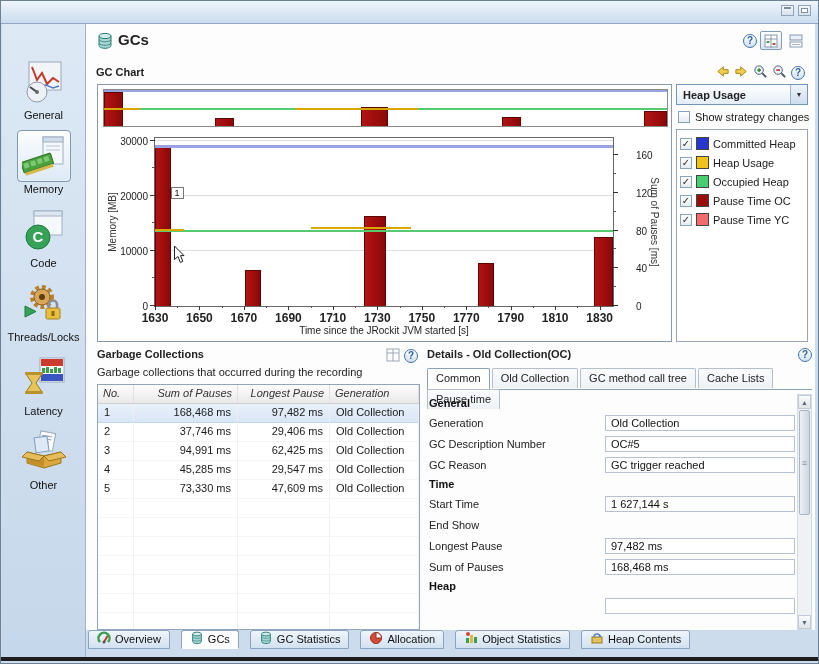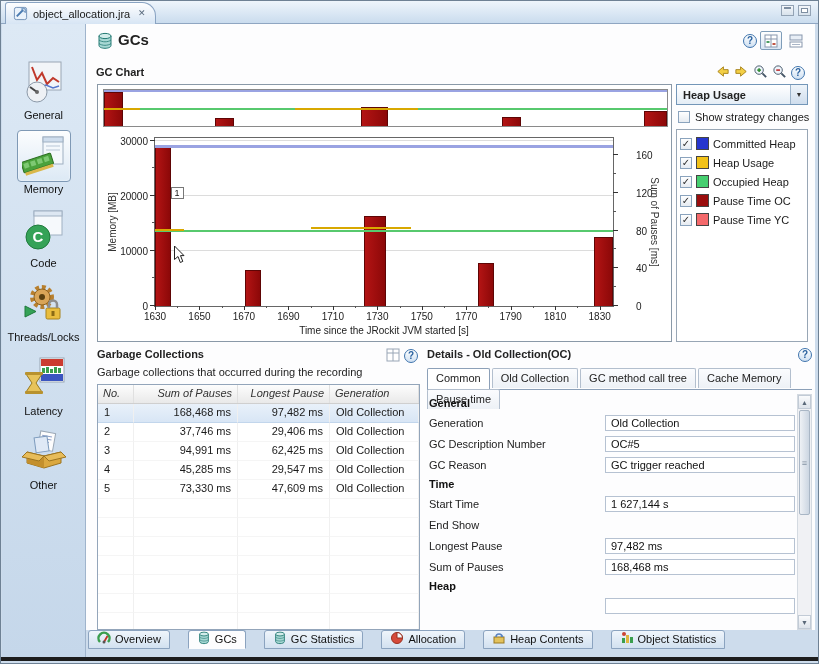--- a/index.html
+++ b/index.html
@@ -56,21 +56,21 @@
   .bar { position:absolute; bottom:0; background:linear-gradient(90deg,#b31414,#8c0808); border:1px solid #5e0505; border-bottom:none; z-index:2; }
   .cline { position:absolute; z-index:3; }
   .tickL { position:absolute; width:5px; height:1px; background:#333; left:-5px; z-index:4; }
   .tickLm { position:absolute; width:3px; height:1px; background:#555; left:-3px; }
   .tlabL { position:absolute; right:100%; margin-right:7px; font-size:10px; color:#222; white-space:nowrap; transform:translateY(50%); }
   .tickR { position:absolute; width:5px; height:1px; background:#333; left:100%; z-index:4; }
   .tickRm { position:absolute; width:3px; height:1px; background:#555; left:100%; }
   .tlabR { position:absolute; left:100%; margin-left:23px; font-size:10px; color:#222; transform:translateY(50%); }
   .tickX { position:absolute; top:100%; width:1px; height:4px; background:#333; }
   .tickXm { position:absolute; top:100%; width:1px; height:2px; background:#555; }
-  .tlabX { position:absolute; top:100%; margin-top:5px; font-size:10px; color:#222; transform:translateX(-50%); }
+  .tlabX { position:absolute; top:100%; margin-top:5px; font-size:12px; color:#222; transform:translateX(-50%);font-weight:bold; }
   .vlabel { position:absolute; white-space:nowrap; font-size:10px; color:#333; }
   #ylab-left  { left:14px; top:137px; transform:translate(-50%,-50%) rotate(-90deg); }
   #ylab-right { left:556px; top:137px; transform:translate(-50%,-50%) rotate(90deg); }
   #xlab { position:absolute; left:56px; width:460px; top:240px; text-align:center; font-size:10px; color:#222; }
   #anno1 { position:absolute; z-index:6; background:#fff; border:1px solid #777; font-size:9px; line-height:10px; padding:0 3px; color:#111; }
   #cursor { position:absolute; z-index:7; }
 
   
   #selector { position:absolute; left:590px; top:60px; width:132px; height:21px; border:1px solid #7396b8;
     background:linear-gradient(#ffffff,#e4edf6); display:flex; align-items:center; }
@@ -117,40 +117,31 @@
     background:linear-gradient(#fafbfc,#dde3ea); border:1px solid #c2cbd6; line-height:13px; }
   #sb-up { top:0; } #sb-dn { bottom:0; }
   #sb-thumb { position:absolute; left:1px; right:1px; top:15px; height:105px;
     background:linear-gradient(90deg,#eef1f5,#ccd6e2); border:1px solid #a9b6c5; border-radius:2px; }
   #sb-thumb::after { content:"≡"; position:absolute; left:0; right:0; top:50%; transform:translateY(-55%);
     text-align:center; font-size:9px; color:#8593a3; }
 
   
   #btabs { position:absolute; left:86px; top:630px; height:27px; right:4px; white-space:nowrap; padding-left:2px; }
   .btab { display:inline-flex; align-items:center; gap:4px; padding:3px 8px 5px; border:1px solid #8ba3bf;
-    background:linear-gradient(#eff5fb,#d2e1f0); border-radius:3px 3px 0 0; margin-right:18px; color:#111; height:19px; }
+    background:linear-gradient(#eff5fb,#d2e1f0); border-radius:3px 3px 0 0; margin-right:11px; color:#111; height:19px; }
   .btab.selected { background:#fdfdfe; border-bottom-color:#fdfdfe; }
   .btab svg { width:14px; height:14px; }
   #bottom-strip { position:absolute; left:0; right:0; top:657px; height:4px; background:#1d1d1d; }
 </style>
 </head>
 <body>
 
 <div class="frame"></div>
 
 <div id="etabbar">
-  <div class="etab">
-    <span class="ticon"><svg viewBox="0 0 16 16">
-          <rect x="1.5" y="1.5" width="13" height="13" rx="2" fill="#eaf2fb" stroke="#6f8fb5"></rect>
-          <path d="M4 11 L11 4" stroke="#4a7ab0" stroke-width="2"></path>
-          <path d="M9 3 h4 v4 Z" fill="#fff" stroke="#4a7ab0"></path>
-        </svg></span>
-    <span>object_allocation.jra</span>
-    <span class="eclose">✕</span>
-  </div>
   <div class="wbtns">
     <span class="wbtn min"></span>
     <span class="wbtn max"></span>
   </div>
 </div>
 
 <div id="sidebar">
     <div class="side-item">
       <div class="iconbox">
         <svg viewBox="0 0 44 44">
@@ -516,21 +507,21 @@
           <div class="gc c-sum"></div>
           <div class="gc c-long"></div>
           <div class="gc c-gen"></div>
         </div>
       </div>
   </div>
 
   <div id="dt-panel">
     <span id="dt-title">Details - Old Collection(OC)</span>
     <span id="dt-help" class="qicon">?</span>
-    <div id="dt-tabs"><span class="dtab selected">Common</span><span class="dtab">Old Collection</span><span class="dtab">GC method call tree</span><span class="dtab">Cache Memory</span><span class="dtab">Pause time</span></div>
+    <div id="dt-tabs"><span class="dtab selected">Common</span><span class="dtab">Old Collection</span><span class="dtab">GC method call tree</span><span class="dtab">Cache Lists</span><span class="dtab">Pause time</span></div>
     <div id="dt-form">
         <div class="fsect">General</div>
         <div class="frow">
           <span class="flabel">Generation</span>
           <span class="fbox">Old Collection</span>
         </div>
         <div class="frow">
           <span class="flabel">GC Description Number</span>
           <span class="fbox">OC#5</span>
         </div>
@@ -590,27 +581,27 @@
         </svg></span>
       <span>GC Statistics</span>
     </span><span class="btab">
       <span><svg viewBox="0 0 14 14">
           <circle cx="7" cy="7" r="5.5" fill="#d64a3a" stroke="#993020"></circle>
           <path d="M7 7 L7 1.5 A5.5 5.5 0 0 1 12.5 7 Z" fill="#f4f7fa" stroke="#993020"></path>
         </svg></span>
       <span>Allocation</span>
     </span><span class="btab">
       <span><svg viewBox="0 0 14 14">
-          <rect x="2" y="6" width="10" height="6" fill="#e3c25c" stroke="#9a7a22"></rect>
-          <path d="M4 6 C4 2 10 2 10 6" fill="none" stroke="#5a83c0" stroke-width="1.6"></path>
-          <path d="M10 3.5 L11.5 6 L8.5 6 Z" fill="#5a83c0"></path>
-        </svg></span>
-      <span>Heap Contents</span>
-    </span><span class="btab">
-      <span><svg viewBox="0 0 14 14">
           <rect x="2" y="7" width="3" height="5" fill="#3a9e4e"></rect>
           <rect x="6" y="4" width="3" height="8" fill="#e0b63e"></rect>
           <rect x="10" y="6" width="3" height="6" fill="#3a9e4e"></rect>
           <circle cx="4" cy="3" r="2" fill="#cc4433"></circle>
         </svg></span>
       <span>Object Statistics</span>
+    </span><span class="btab">
+      <span><svg viewBox="0 0 14 14">
+          <rect x="2" y="6" width="10" height="6" fill="#e3c25c" stroke="#9a7a22"></rect>
+          <path d="M4 6 C4 2 10 2 10 6" fill="none" stroke="#5a83c0" stroke-width="1.6"></path>
+          <path d="M10 3.5 L11.5 6 L8.5 6 Z" fill="#5a83c0"></path>
+        </svg></span>
+      <span>Heap Contents</span>
     </span></div>
 <div id="bottom-strip"></div>
 
 </body></html>

